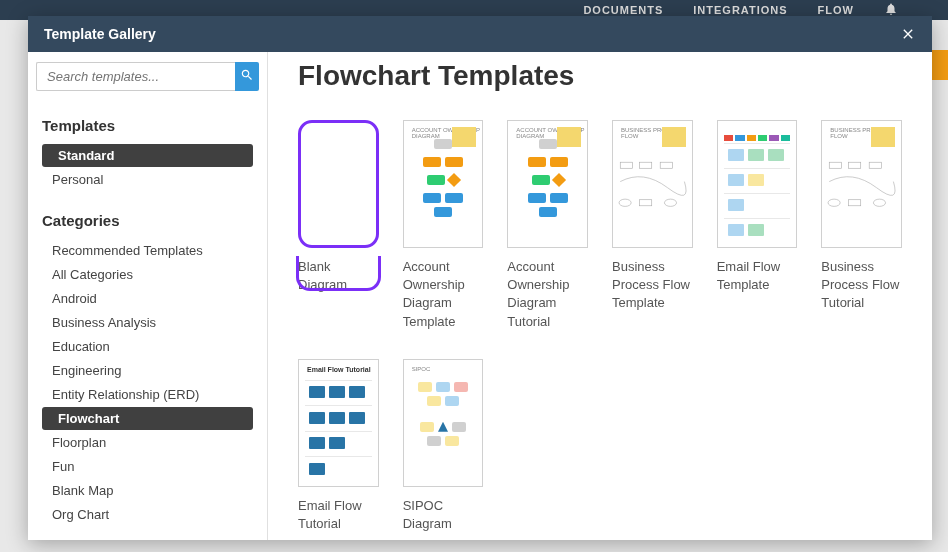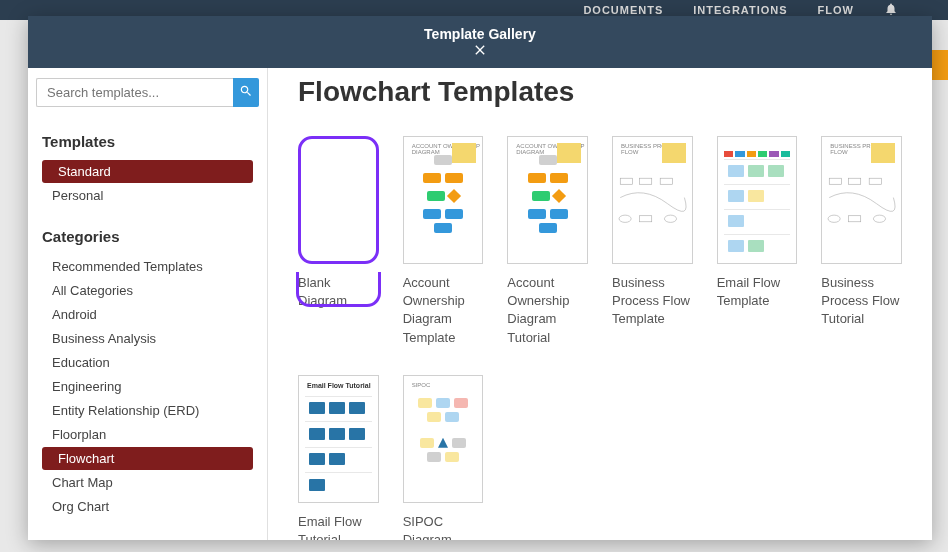--- a/index.html
+++ b/index.html
@@ -52,21 +52,20 @@
     }
     .modal-header {
       background: #34495e;
       color: #fff;
       padding: 10px 16px;
       font-size: 14px;
       font-weight: 600;
       display: flex;
       justify-content: space-between;
       align-items: center;
-      flex-direction: column;
     }
     .close-icon {
       width: 16px;
       height: 16px;
       cursor: pointer;
     }
     .close-icon svg { fill: #fff; }
     .modal-body {
       flex: 1;
       display: flex;
@@ -83,20 +82,21 @@
     .search-wrap {
       padding: 10px 8px;
       display: flex;
     }
     .search-input {
       flex: 1;
       padding: 6px 10px;
       border: 1px solid #ccc;
       border-right: none;
       font-size: 13px;
+      font-style: italic;
       color: #999;
       border-radius: 2px 0 0 2px;
       outline: none;
     }
     .search-btn {
       width: 32px;
       background: #3498db;
       border: none;
       border-radius: 0 2px 2px 0;
       cursor: pointer;
@@ -118,23 +118,23 @@
     .sidebar-item {
       display: block;
       padding: 4px 10px;
       margin: 1px 0;
       font-size: 13px;
       color: #444;
       cursor: pointer;
       border-radius: 3px;
     }
     .sidebar-item.active {
-      background: #7f1d1d;
+      background: #404040;
       color: #fff;
-      font-weight: 400;
+      font-weight: 700;
       padding-left: 16px;
     }
     .content {
       flex: 1;
       padding: 8px 30px;
       overflow-y: auto;
     }
     .content-title {
       font-size: 28px;
       font-weight: 700;
@@ -255,23 +255,24 @@
       <div class="sidebar-section">
         <div class="sidebar-heading">Categories</div>
         <div id="category-list">
             <div class="sidebar-item">Recommended Templates</div>
             <div class="sidebar-item">All Categories</div>
             <div class="sidebar-item">Android</div>
             <div class="sidebar-item">Business Analysis</div>
             <div class="sidebar-item">Education</div>
             <div class="sidebar-item">Engineering</div>
             <div class="sidebar-item">Entity Relationship (ERD)</div>
+            <div class="sidebar-item active">Flowchart</div>
             <div class="sidebar-item">Floorplan</div>
-            <div class="sidebar-item active">Flowchart</div>
-            <div class="sidebar-item">Chart Map</div>
+            <div class="sidebar-item">Fun</div>
+            <div class="sidebar-item">Blank Map</div>
             <div class="sidebar-item">Org Chart</div>
           </div>
       </div>
     </div>
     <div class="content">
       <div class="content-title">Flowchart Templates</div>
       <div class="template-grid" id="template-grid">
           <div class="template-card highlighted">
             <div class="template-thumb"></div>
             <div class="template-label">Blank Diagram</div>

